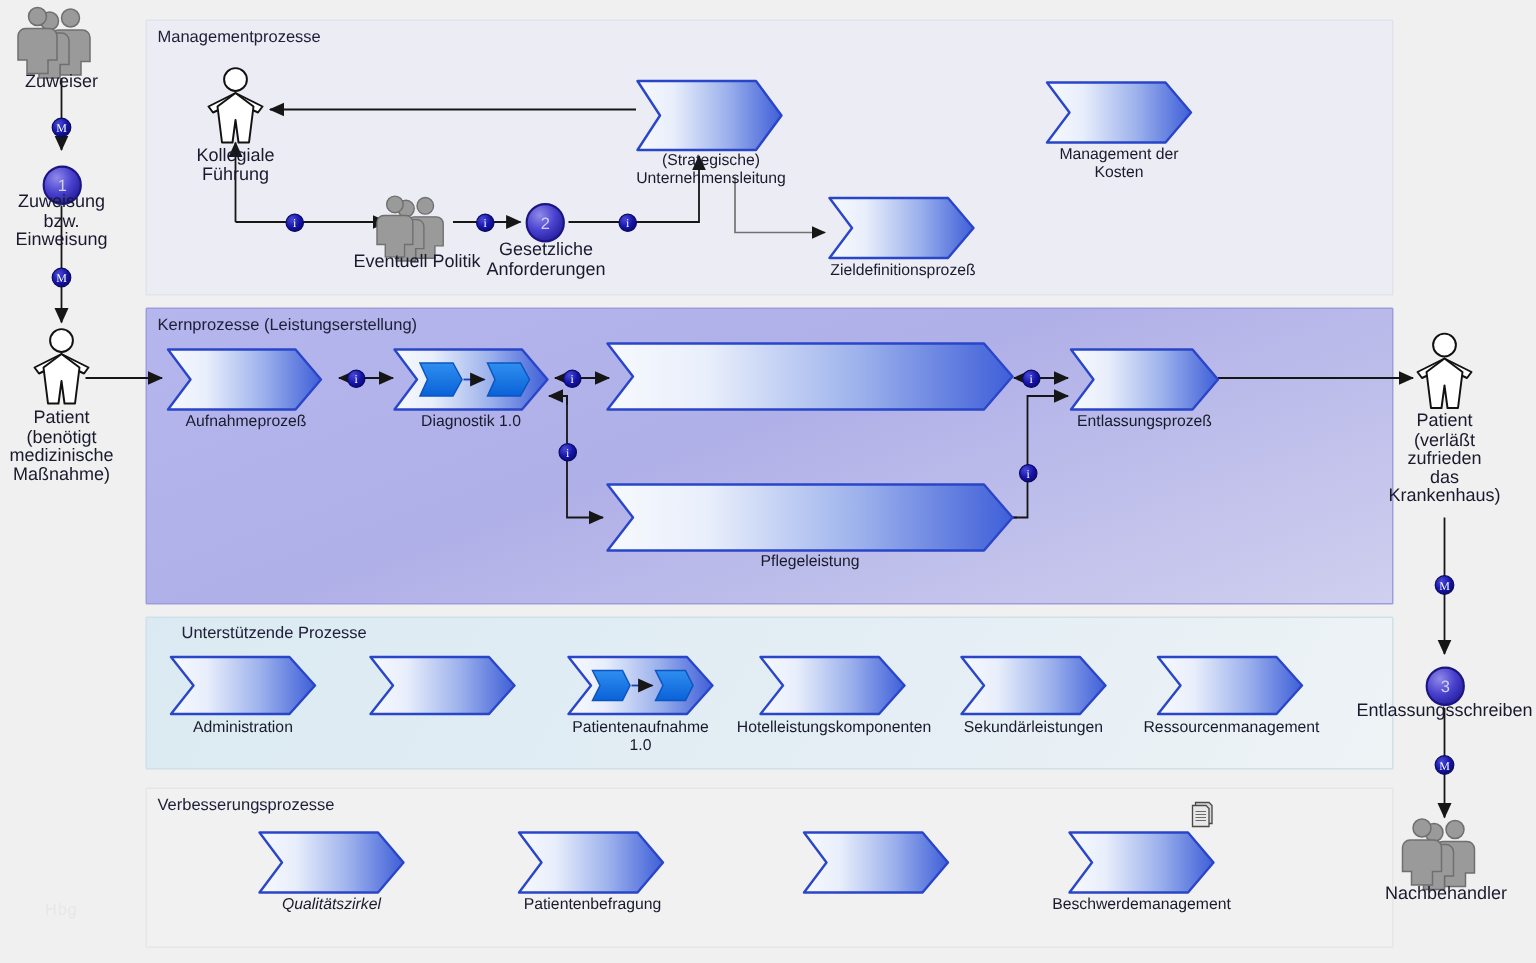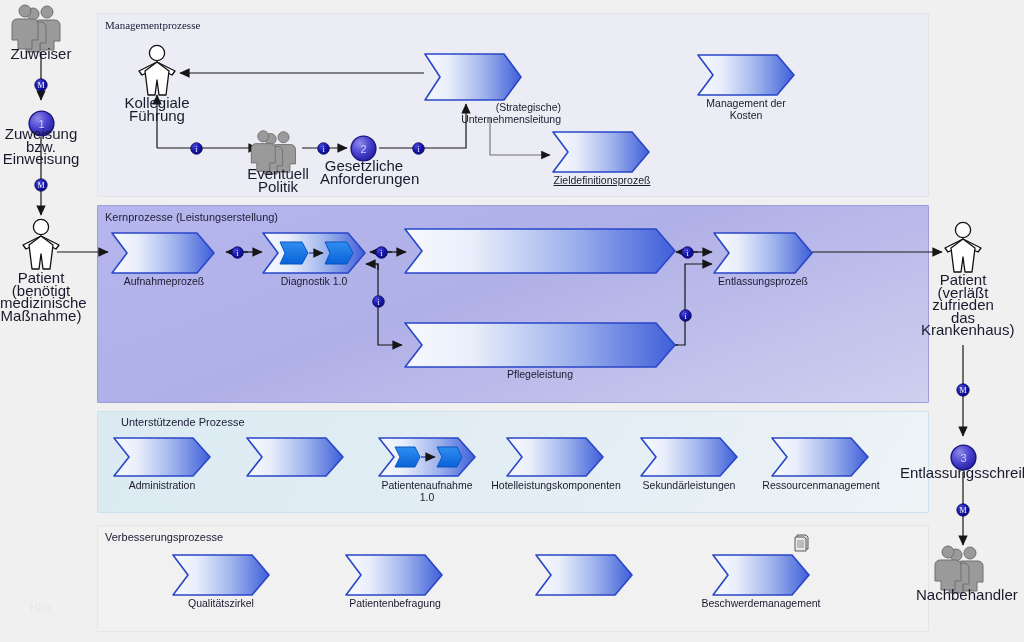--- a/index.html
+++ b/index.html
@@ -10,35 +10,35 @@
     overflow:hidden;
     position:relative;
     color:#1a1a2e;
   }
   #canvas{position:absolute;inset:0;}
   .band{position:absolute;border-radius:1px;}
   .band-title{position:absolute;font-size:11px;color:#20203a;white-space:nowrap;}
   .node{position:absolute;}
   .chev-wrap{position:absolute;}
   .lbl{position:absolute;text-align:center;font-size:10.5px;line-height:12px;color:#1a1a2e;white-space:pre-line;}
-  .lbl-actor{position:absolute;text-align:center;font-size:15px;line-height:12.5px;color:#1a1a2e;white-space:pre-line;}
+  .lbl-actor{position:absolute;text-align:center;font-size:12px;line-height:12.5px;color:#1a1a2e;white-space:pre-line;}
   svg{display:block;overflow:visible;}
   .edge-layer{position:absolute;inset:0;pointer-events:none;}
   .badge{position:absolute;width:13px;height:13px;}
   .circnum{position:absolute;width:26px;height:26px;}
   .watermark{position:absolute;font-size:11px;color:#e7e7e7;letter-spacing:.5px;}
   .doc-icon{position:absolute;width:16px;height:18px;}
 </style>
 </head>
 <body>
 
 <div id="canvas">
 
   <div class="band" style="left:97px;top:13px;width:830px;height:182px;background:#ececf4;border:1px solid #e2e2ec;"></div>
-  <div class="band-title" style="left:105px;top:19px;font-family:Liberation Serif, serif;">Managementprozesse</div>
+  <div class="band-title" style="left:105px;top:19px;">Managementprozesse</div>
 
   <div class="band" style="left:97px;top:205px;width:830px;height:196px;background:linear-gradient(160deg,#b6b6ee 0%,#b0b0e8 45%,#cfcfef 100%);border:1px solid #9d9ddb;"></div>
   <div class="band-title" style="left:105px;top:211px;">Kernprozesse (Leistungserstellung)</div>
 
   <div class="band" style="left:97px;top:411px;width:830px;height:100px;background:linear-gradient(120deg,#dbeaf2 0%,#e4eef4 60%,#eef3f6 100%);border:1px solid #cfe0ea;"></div>
   <div class="band-title" style="left:105px;top:416px;margin-left:16px;">Unterstützende Prozesse</div>
 
   <div class="band" style="left:97px;top:525px;width:830px;height:105px;background:#f1f1f1;border:1px solid #e6e6e6;"></div>
   <div class="band-title" style="left:105px;top:531px;">Verbesserungsprozesse</div>
 
@@ -218,29 +218,29 @@
       </svg>
   </div>
   <div class="lbl-actor" style="left:320px;top:160px;width:88px;">Gesetzliche
 Anforderungen</div>
 
   <div class="chev-wrap" style="left:424px;top:53px;">
     <svg width="98" height="48" viewBox="0 0 98 48">
       <path d="M1,1 H80 L97,24 L80,47 H1 L16,24 Z" fill="url(#chevGrad)" stroke="#2a46c8" stroke-width="1.6" stroke-linejoin="round"></path>
     </svg>
   </div>
-  <div class="lbl" style="left:425px;top:101px;width:136px;text-align:right;">(Strategische)
+  <div class="lbl" style="left:406px;top:101px;width:136px;">(Strategische)
 Unternehmensleitung</div>
 
   <div class="chev-wrap" style="left:552px;top:131px;">
     <svg width="98" height="42" viewBox="0 0 98 42">
       <path d="M1,1 H80 L97,21 L80,41 H1 L16,21 Z" fill="url(#chevGrad)" stroke="#2a46c8" stroke-width="1.6" stroke-linejoin="round"></path>
     </svg>
   </div>
-  <div class="lbl" style="left:538px;top:174px;width:128px;text-decoration:underline;">Zieldefinitionsprozeß</div>
+  <div class="lbl" style="left:538px;top:174px;width:128px;">Zieldefinitionsprozeß</div>
 
   <div class="chev-wrap" style="left:697px;top:54px;">
     <svg width="98" height="42" viewBox="0 0 98 42">
       <path d="M1,1 H80 L97,21 L80,41 H1 L16,21 Z" fill="url(#chevGrad)" stroke="#2a46c8" stroke-width="1.6" stroke-linejoin="round"></path>
     </svg>
   </div>
   <div class="lbl" style="left:686px;top:97px;width:120px;">Management der
 Kosten</div>
 
   <div class="chev-wrap" style="left:111px;top:232px;">
@@ -407,21 +407,21 @@
       <path d="M1,1 H80 L97,20 L80,39 H1 L16,20 Z" fill="url(#chevGrad)" stroke="#2a46c8" stroke-width="1.6" stroke-linejoin="round"></path>
     </svg>
   </div>
   <div class="lbl" style="left:750px;top:479px;width:142px;">Ressourcenmanagement</div>
 
   <div class="chev-wrap" style="left:172px;top:554px;">
     <svg width="98" height="42" viewBox="0 0 98 42">
       <path d="M1,1 H80 L97,21 L80,41 H1 L16,21 Z" fill="url(#chevGrad)" stroke="#2a46c8" stroke-width="1.6" stroke-linejoin="round"></path>
     </svg>
   </div>
-  <div class="lbl" style="left:162px;top:597px;width:118px;">Qualitätszirkel</div>
+  <div class="lbl" style="left:162px;top:597px;width:118px;font-style:italic;">Qualitätszirkel</div>
 
   <div class="chev-wrap" style="left:345px;top:554px;">
     <svg width="98" height="42" viewBox="0 0 98 42">
       <path d="M1,1 H80 L97,21 L80,41 H1 L16,21 Z" fill="url(#chevGrad)" stroke="#2a46c8" stroke-width="1.6" stroke-linejoin="round"></path>
     </svg>
   </div>
   <div class="lbl" style="left:332px;top:597px;width:126px;">Patientenbefragung</div>
 
   <div class="chev-wrap" style="left:535px;top:554px;">
     <svg width="98" height="42" viewBox="0 0 98 42">

